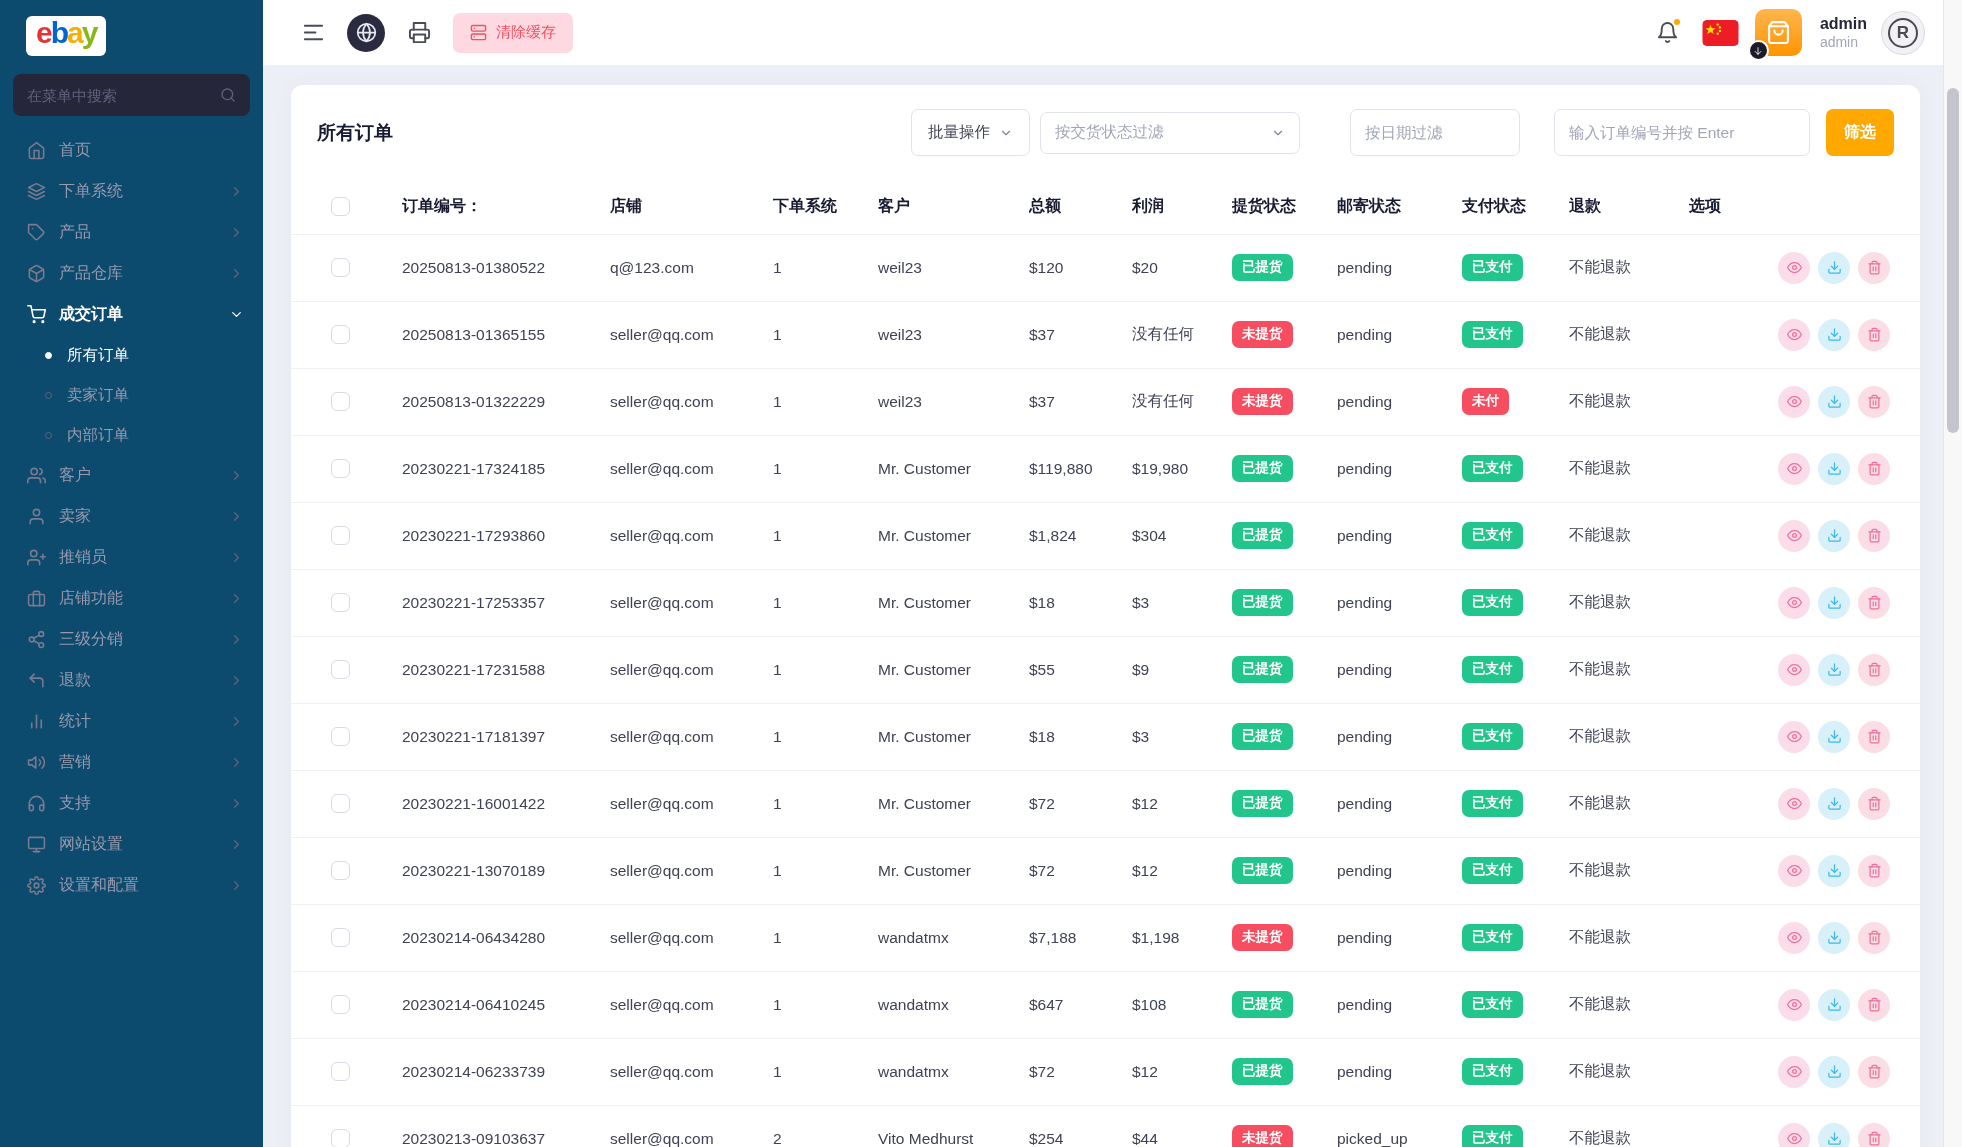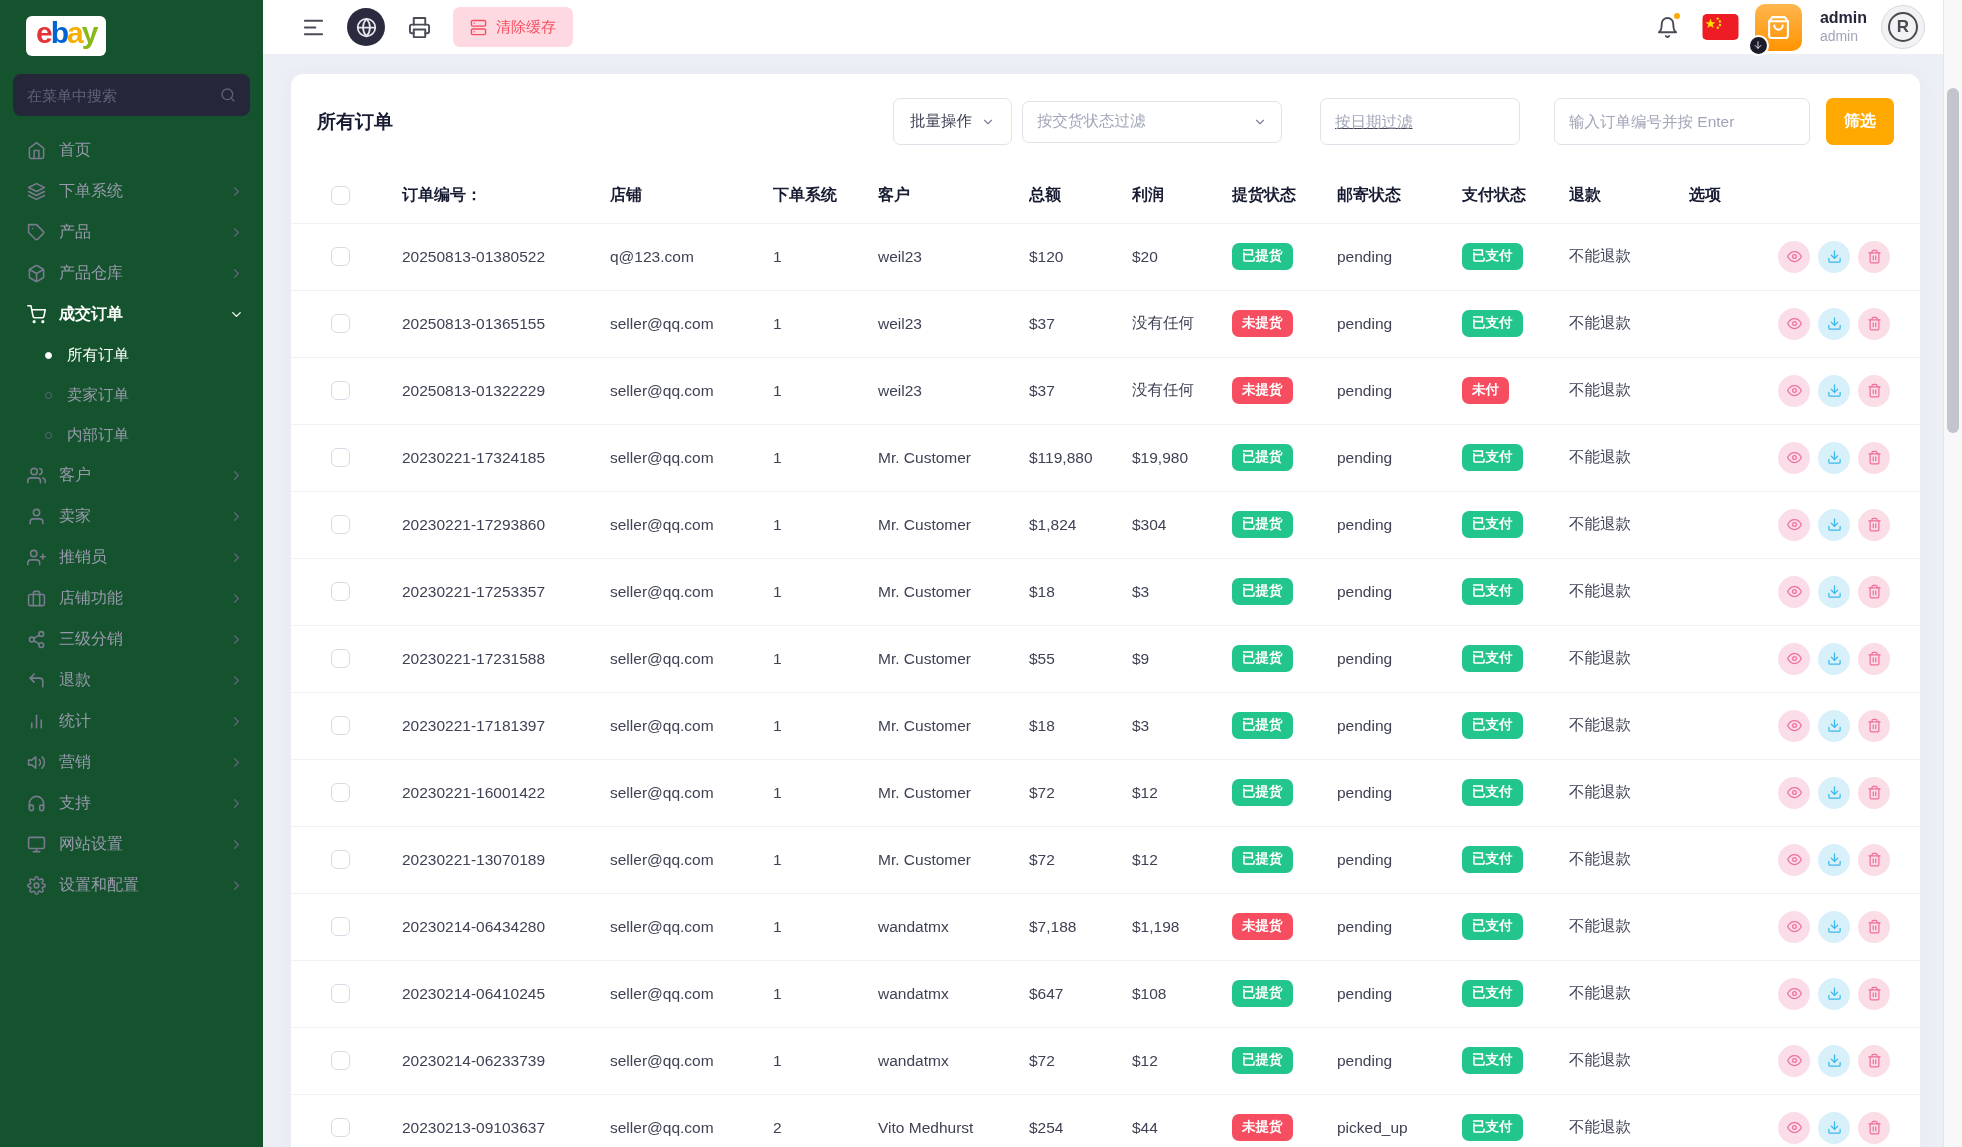--- a/index.html
+++ b/index.html
@@ -7,21 +7,21 @@
   body {
     display:flex;
     font-family:"Liberation Sans","DejaVu Sans",sans-serif;
     background:#edeff6;
     color:#3f4254;
   }
   [data-icon]{ display:inline-flex; align-items:center; justify-content:center; flex-shrink:0; }
   [data-icon] svg{ width:100%; height:100%; }
 
   
-  .sidebar { width:263px; min-width:263px; background:#14532d; display:flex; flex-direction:column; overflow:hidden; }
+  .sidebar { width:263px; min-width:263px; background:#0c4a6e; display:flex; flex-direction:column; overflow:hidden; }
   .logo-wrap { padding:16px 26px 8px; }
   .logo-box { display:inline-block; background:#fff; border-radius:6px; padding:2px 10px 8px; line-height:1; }
   .logo-box span { font-size:30px; font-weight:bold; letter-spacing:-2px; }
   .le{color:#e53238}.lb{color:#0064d2}.la{color:#f5af02}.ly{color:#86b817}
   .menu-search { margin:10px 13px 14px; background:#26263a; border-radius:8px; height:42px; display:flex; align-items:center; padding:0 14px; gap:8px; }
   .menu-search input { flex:1; background:transparent; border:none; outline:none; color:#9899ac; font-size:15px; font-family:inherit; min-width:0; }
   .menu-search input::placeholder { color:#5f607a; }
   .menu-search [data-icon]{ width:16px; height:16px; color:#5f607a; }
   .menu { flex:1; overflow:hidden; }
   .menu-item { height:41px; display:flex; align-items:center; gap:13px; padding:0 19px 0 27px; color:#9899ac; font-size:16px; cursor:pointer; }
@@ -31,21 +31,21 @@
   .menu-item.active .mi-icon, .menu-item.active .mi-chev { color:#fff; }
   .submenu-item { height:40px; display:flex; align-items:center; gap:15px; padding-left:45px; color:#9899ac; font-size:15.5px; cursor:pointer; }
   .submenu-item .bullet { width:7px; height:7px; border:1.5px solid #63647b; border-radius:50%; }
   .submenu-item.active { color:#fff; }
   .submenu-item.active .bullet { background:#fff; border-color:#fff; }
 
   
   .right-col { flex:1; display:flex; flex-direction:column; min-width:0; }
 
   
-  .topbar { height:54px; background:#fff; display:flex; align-items:center; padding:0 18px 0 30px; gap:14px; flex-shrink:0;justify-content:space-between; }
+  .topbar { height:65px; background:#fff; display:flex; align-items:center; padding:0 18px 0 30px; gap:14px; flex-shrink:0;justify-content:space-between; }
   .tb-btn { width:40px; height:40px; border-radius:8px; display:inline-flex; align-items:center; justify-content:center; color:#494b57; cursor:pointer; }
   .tb-btn [data-icon]{ width:23px; height:23px; }
   .globe-circle { width:38px; height:38px; border-radius:50%; background:#2b2b3f; color:#e8e8ef; display:inline-flex; align-items:center; justify-content:center; cursor:pointer; }
   .globe-circle [data-icon]{ width:21px; height:21px; }
   .clear-cache { display:inline-flex; align-items:center; gap:9px; background:#ffd9e2; color:#f64e60; border:none; border-radius:7px; padding:0 17px; height:40px; font-size:15px; font-family:inherit; cursor:pointer; }
   .clear-cache [data-icon]{ width:17px; height:17px; }
   .tb-spacer { flex:1; }
   .bell-wrap { position:relative; width:40px; height:40px; display:inline-flex; align-items:center; justify-content:center; color:#494b57; cursor:pointer; }
   .bell-wrap [data-icon]{ width:23px; height:23px; }
   .bell-dot { position:absolute; top:4px; right:6px; width:10px; height:10px; border-radius:50%; background:#ffa800; border:2px solid #fff; }
@@ -64,21 +64,21 @@
   
   .content { flex:1; padding:20px 23px 0 28px; overflow:hidden; }
   .card { background:#fff; border-radius:12px; min-height:1200px; box-shadow:0 0 20px rgba(76,87,125,.04); }
   .card-header { display:flex; align-items:center; padding:24px 26px 24px; gap:10px; }
   .page-title { font-size:19px; font-weight:bold; color:#181c32; margin-right:auto; }
   .bulk-btn { display:inline-flex; align-items:center; gap:9px; border:1px solid #e1e3ea; background:#fff; border-radius:7px; height:47px; padding:0 16px; font-size:15.5px; color:#3f4254; font-family:inherit; cursor:pointer; }
   .bulk-btn [data-icon], .filter-select [data-icon]{ width:14px; height:14px; color:#7e8299; }
   .filter-select { display:inline-flex; align-items:center; justify-content:space-between; border:1px solid #e1e3ea; border-radius:7px; height:42px; width:260px; padding:0 14px; color:#a1a5b7; font-size:15.5px; cursor:pointer; }
   .filter-input { border:1px solid #e1e3ea; border-radius:7px; height:47px; padding:0 14px; font-size:15.5px; color:#3f4254; font-family:inherit; outline:none; background:#fff; }
   .filter-input::placeholder { color:#a1a5b7; }
-  .filter-input.date { width:200px; margin-left:28px;text-decoration:underline; }
+  .filter-input.date { width:170px; margin-left:40px; }
   .filter-input.order { width:256px; margin-left:24px; }
   .filter-btn { background:#ffa800; color:#fff; border:none; border-radius:7px; height:47px; padding:0 18px; font-size:16px; font-weight:bold; font-family:inherit; margin-left:6px; cursor:pointer; }
 
   
   .orders-table { width:100%; border-collapse:collapse; table-layout:fixed; }
   .orders-table th { font-size:16px; font-weight:bold; color:#181c32; text-align:left; height:54px; border-bottom:1px solid #f1f1f4; padding:0 6px 0 0; white-space:nowrap; overflow:hidden; }
   .orders-table td { font-size:15.5px; color:#3f4254; height:67px; border-bottom:1px solid #f1f1f4; padding:0 6px 0 0; white-space:nowrap; overflow:hidden; }
   .cb-cell { padding-left:40px !important; }
   .opt-cell { text-align:right; padding-right:30px !important; }
   .cb { width:19px; height:19px; border:1px solid #d8dbe4; border-radius:6px; background:#fff; display:inline-block; vertical-align:middle; cursor:pointer; }

